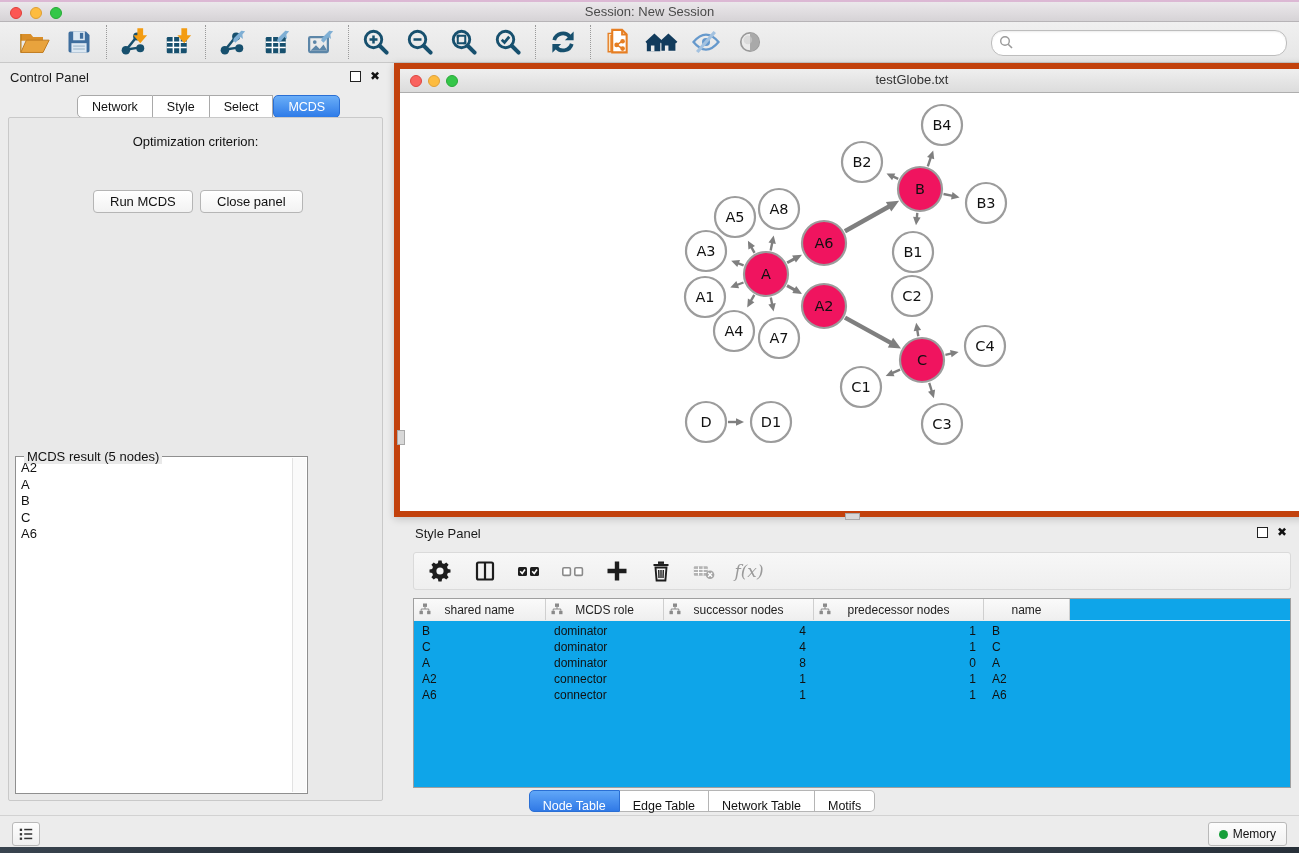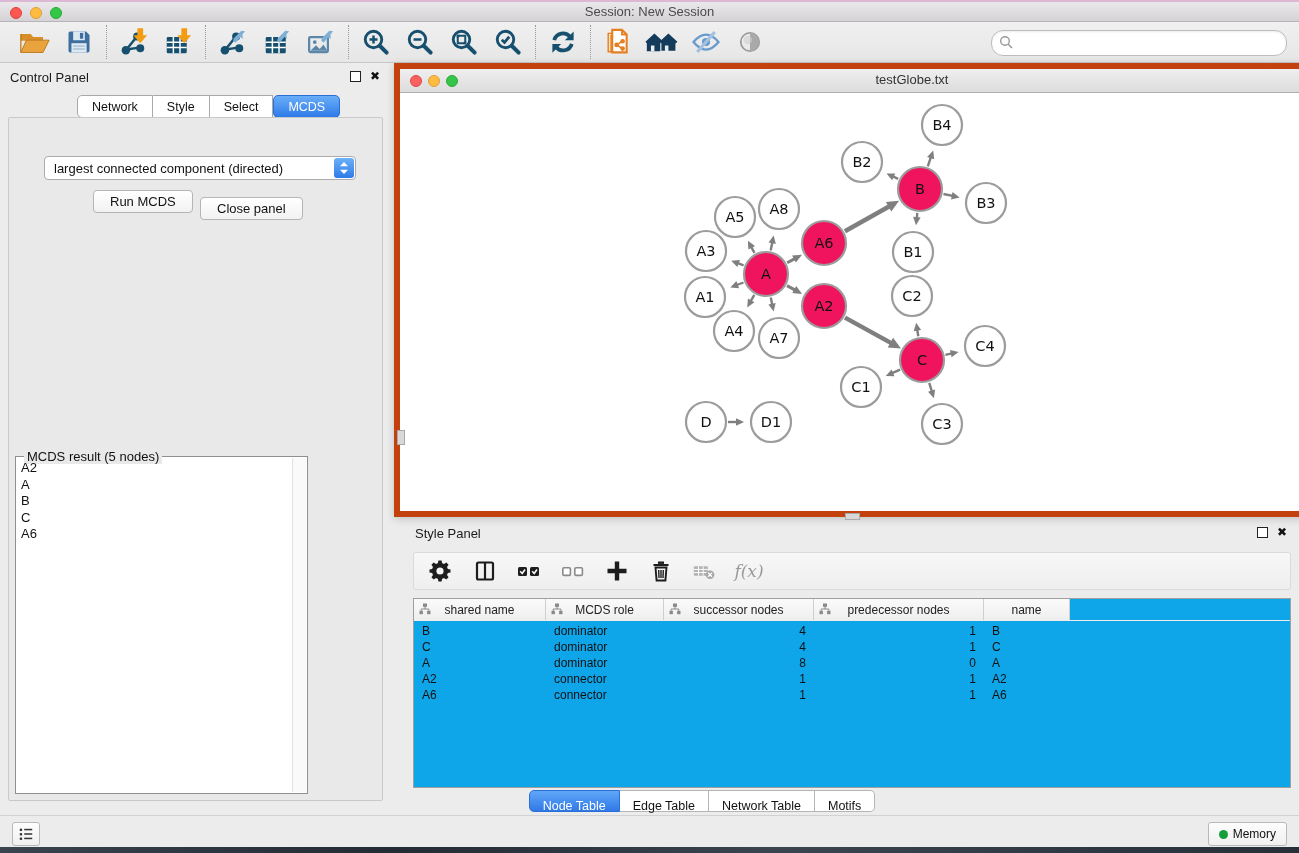--- a/index.html
+++ b/index.html
@@ -46,21 +46,21 @@
   #cp-body{left:8px;top:117px;width:375px;height:684px;background:#e9e9e9;border:1px solid #c9c9c9;
     border-radius:2px;box-sizing:border-box;}
   #opt-label{left:0;top:16px;width:100%;text-align:center;font-size:13px;color:#111;}
   #opt-select{left:35px;top:38px;width:312px;height:24px;background:#fff;border:1px solid #ababab;border-radius:4px;box-sizing:border-box;}
   #opt-select .val{position:absolute;left:9px;top:4px;font-size:13px;color:#111;white-space:nowrap;}
   #opt-stepper{position:absolute;right:1px;top:1px;width:20px;height:20px;border-radius:3px;
     background:linear-gradient(#6db1f9,#2e7be8);display:flex;align-items:center;justify-content:center;}
   .cp-btn{position:absolute;height:23px;background:linear-gradient(#ffffff,#f2f2f2);border:1px solid #b5b5b5;
     border-radius:4px;font-size:13px;color:#111;padding:0 16px;line-height:21px;text-align:center;box-sizing:border-box;}
   #run-btn{left:84px;top:72px;}
-  #closep-btn{left:191px;top:79px;}
+  #closep-btn{left:191px;top:72px;}
   #result-fs{left:6px;top:338px;width:293px;height:338px;border:1px solid #8f8f8f;background:#fff;box-sizing:border-box;}
   #result-legend{position:absolute;left:8px;top:-8px;background:#e9e9e9;padding:0 3px;font-size:13px;color:#111;}
   #result-list{position:absolute;left:1px;top:3px;right:14px;bottom:1px;overflow:hidden;}
   .result-item{font-size:13px;color:#111;padding:0 4px;height:16.5px;line-height:16.5px;}
   #result-scroll{position:absolute;top:1px;right:1px;bottom:1px;width:13px;background:#fafafa;border-left:1px solid #e2e2e2;}
   
   #netwin{left:394px;top:63px;width:1036px;height:454px;background:#fff;border:6px solid #c2410c;box-sizing:border-box;
     box-shadow:0 2px 8px rgba(0,0,0,.18);}
   #net-titlebar{position:absolute;left:0;top:0;width:100%;height:24px;background:linear-gradient(#efefef,#dcdcdc);
     border-bottom:1px solid #aeaeae;box-sizing:border-box;}
@@ -314,29 +314,21 @@
     <span class="close-x">✖</span>
   </span>
 </div>
 <div class="abs" id="cp-tabs">
     <div class="ctab">Network</div>
     <div class="ctab">Style</div>
     <div class="ctab">Select</div>
     <div class="ctab sel">MCDS</div>
   </div>
 <div class="abs" id="cp-body">
-  <div class="abs" id="opt-select">
-    <span class="val">largest connected component (directed)</span>
-    <span id="opt-stepper">
-      <svg width="10" height="14" viewBox="0 0 10 14">
-        <path d="M5 1l4 4.2H1z" fill="#fff"></path>
-          <path d="M5 13L1 8.8h8z" fill="#fff"></path>
-      </svg>
-    </span>
-  </div>
+  <div class="abs" id="opt-label">Optimization criterion:</div>
   <button class="cp-btn" id="run-btn">Run MCDS</button>
   <button class="cp-btn" id="closep-btn">Close panel</button>
   <div class="abs" id="result-fs">
     <span id="result-legend">MCDS result (5 nodes)</span>
     <div id="result-list">
         <div class="result-item">A2</div>
         <div class="result-item">A</div>
         <div class="result-item">B</div>
         <div class="result-item">C</div>
         <div class="result-item">A6</div>

